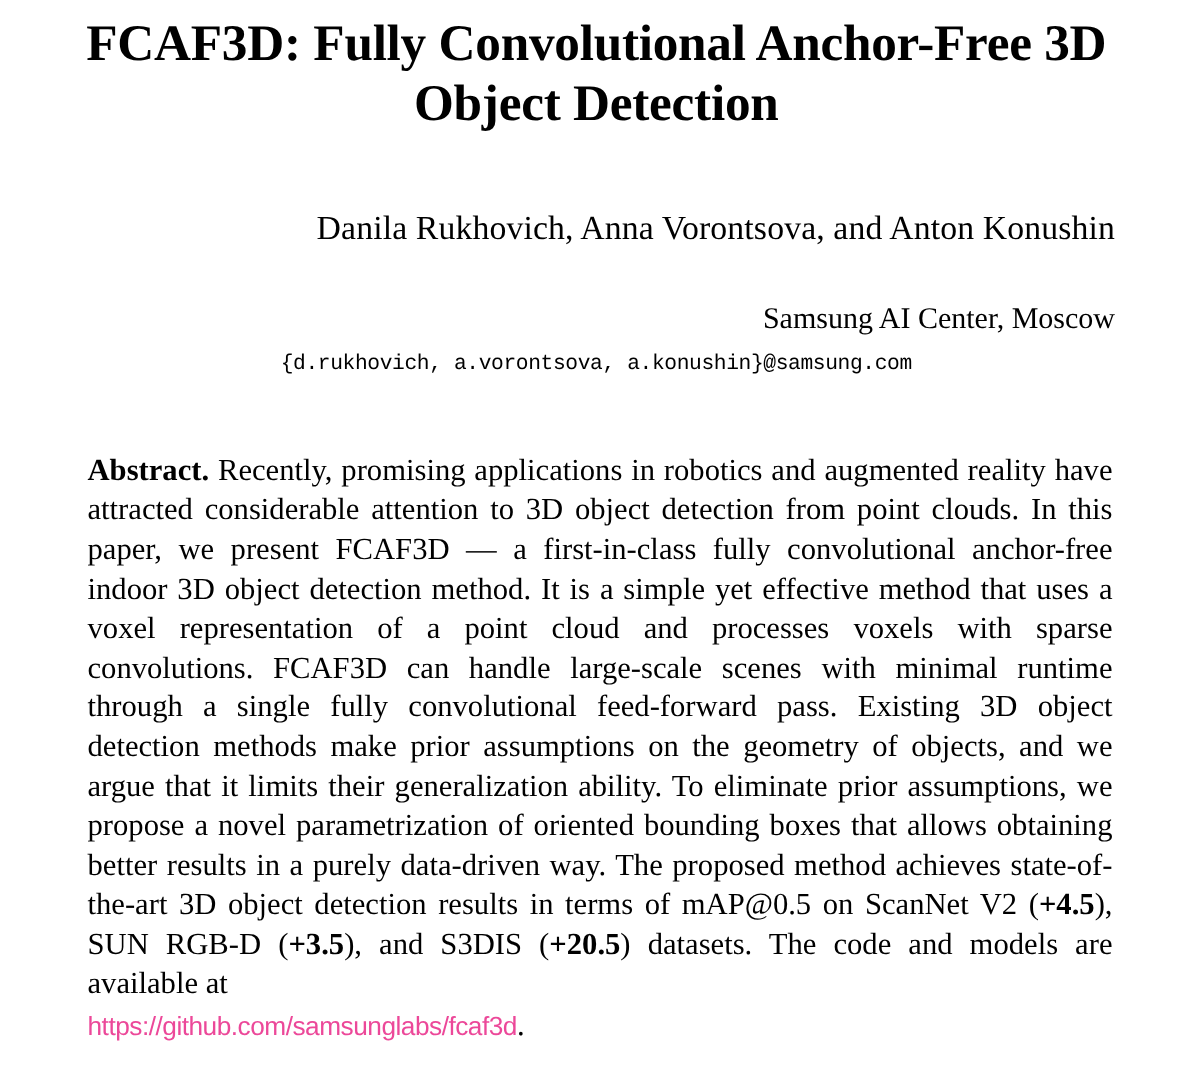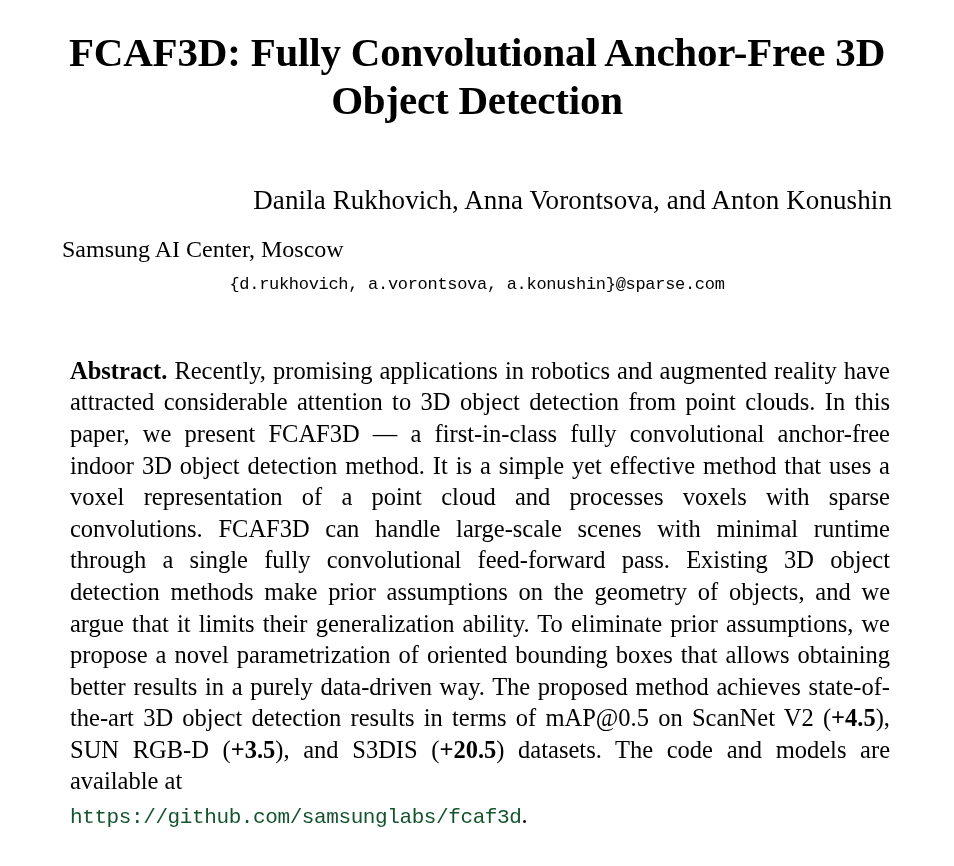--- a/index.html
+++ b/index.html
@@ -11,42 +11,42 @@
     width: 954px;
     height: 866px;
     overflow: hidden;
     font-family: "Liberation Serif", serif;
     color: #000000;
   }
   .page {
     width: 954px;
     height: 866px;
     box-sizing: border-box;
-    padding: 20px 62px 0 62px;
+    padding: 2px 62px 0 62px;
     position: relative;
   }
   .title {
     font-family: "Liberation Serif", serif;
     font-weight: bold;
     font-size: 41px;
     line-height: 1.18;
     text-align: center;
     letter-spacing: -0.2px;
     margin: 8px 0 0 0;
   }
   .authors {
     text-align: right;
     font-size: 27px;
     margin-top: 60px;
     letter-spacing: 0.1px;
   }
   .affiliation {
-    text-align: left;
+    text-align: right;
     font-size: 24px;
-    margin-top: 20px;
+    margin-top: 44px;
   }
   .emails {
     text-align: center;
     font-size: 23px;
     margin-top: 6px;
   }
   .mono {
     font-family: "Liberation Mono", monospace;
     font-size: 17px;
     letter-spacing: -0.3px;
@@ -57,40 +57,40 @@
     margin-right: 2px;
     font-size: 24.5px;
     line-height: 1.29;
     text-align: justify;
     text-justify: inter-word;
   }
   .abstract b {
     font-weight: bold;
   }
   .link {
-    font-family: Liberation Mono, monospace;
-    color: #14532d;
+    font-family: Liberation Sans, sans-serif;
+    color: #ec4899;
     font-size: 21px;
     letter-spacing: -0.4px;
     text-decoration: none;
   }
 </style>
 </head>
 <body>
 
 <div class="page">
 
   <h1 class="title">FCAF3D: Fully Convolutional Anchor-Free 3D Object Detection</h1>
 
   <div class="authors">Danila Rukhovich, Anna Vorontsova, and Anton Konushin</div>
 
   <div class="affiliation">Samsung AI Center, Moscow</div>
 
   <div class="emails">
-    <span class="mono">{d.rukhovich, a.vorontsova, a.konushin}</span><span class="mono">@sparse.com</span>
+    <span class="mono">{d.rukhovich, a.vorontsova, a.konushin}</span><span class="mono">@samsung.com</span>
   </div>
 
   <div class="abstract">
     <b>Abstract.</b>
     <span>Recently, promising applications in robotics and augmented reality have attracted considerable attention to 3D object detection from point clouds. In this paper, we present FCAF3D — a first-in-class fully convolutional anchor-free indoor 3D object detection method. It is a simple yet effective method that uses a voxel representation of a point cloud and processes voxels with sparse convolutions. FCAF3D can handle large-scale scenes with minimal runtime through a single fully convolutional feed-forward pass. Existing 3D object detection methods make prior assumptions on the geometry of objects, and we argue that it limits their generalization ability. To eliminate prior assumptions, we propose a novel parametrization of oriented bounding boxes that allows obtaining better results in a purely data-driven way. The proposed method achieves state-of-the-art 3D object detection results in terms of mAP@0.5 on ScanNet V2 (</span><b>+4.5</b><span>), SUN RGB-D (</span><b>+3.5</b><span>), and S3DIS (</span><b>+20.5</b><span>) datasets. The code and models are available at</span>
     <div style="margin-top:2px">
       <a class="link" href="#">https://github.com/samsunglabs/fcaf3d</a><span>.</span>
     </div>
   </div>
 

